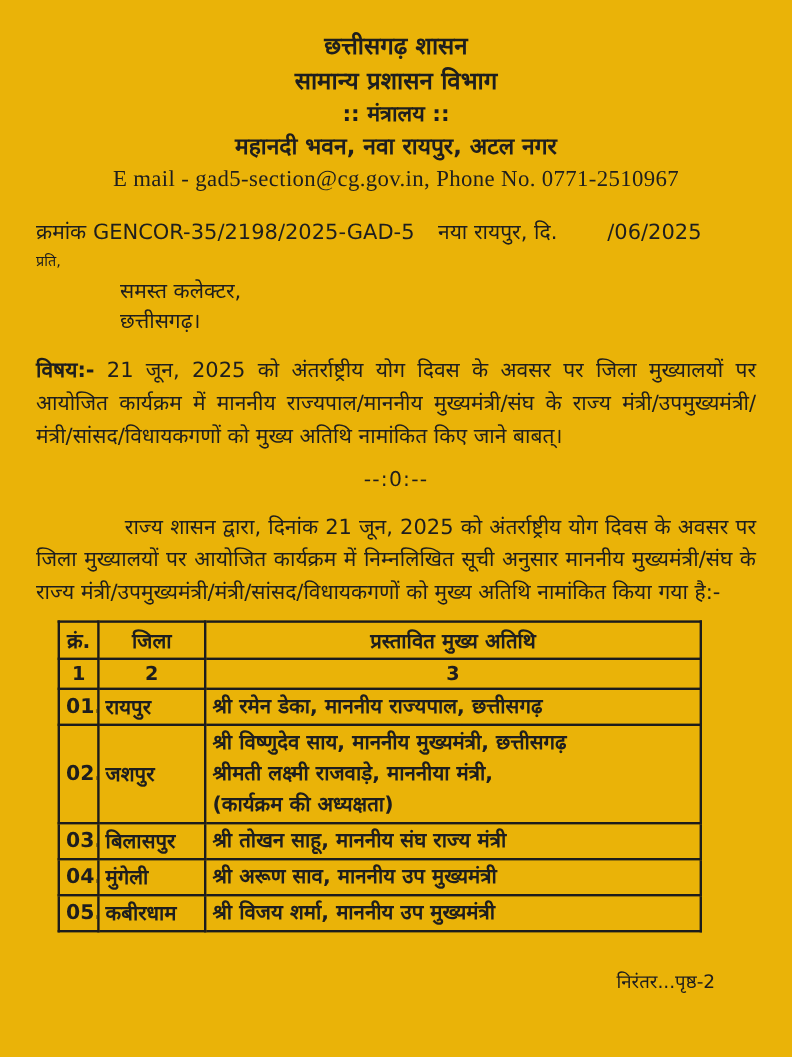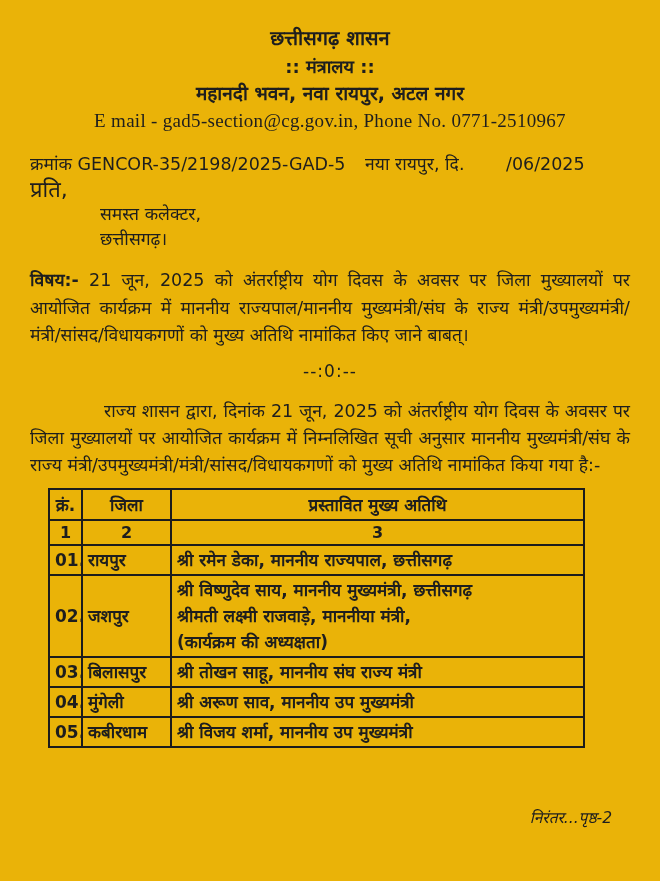--- a/index.html
+++ b/index.html
@@ -21,21 +21,21 @@
   .h3 { font-size:18px; font-weight:bold; line-height:27px; }
   .h4 { font-size:19px; font-weight:bold; line-height:27px; }
   .h5 { font-size:19px; font-weight:normal; line-height:27px;
         font-family:"Liberation Serif","DejaVu Serif",serif; letter-spacing:0.3px;text-align:center; }
   
   .ref-line { margin-top:17px; font-size:17.5px; white-space:nowrap; }
   .ref-no    { display:inline-block; }
   .ref-place { display:inline-block; margin-left:14px; }
   .ref-date  { display:inline-block; margin-left:36px; }
   
-  .addr-to    { font-size:22px; line-height:25px; }
+  .addr-to    { font-size:12px; line-height:25px; }
   .addr-line  { font-size:17.5px; line-height:25px; margin-left:70px; }
   .addr-block { margin-top:2px; }
   
   .subject {
     margin-top:15px; font-size:17.5px; line-height:27.5px;
     text-align:justify; text-justify:inter-word;
   }
   .subject-label { font-weight:bold; }
   
   .separator { text-align:center; font-size:17px; margin-top:11px; letter-spacing:1px; }
@@ -60,32 +60,32 @@
   .col-sno { width:33px; }
   .col-district { width:89px; }
   .col-guest { width:auto; }
   .guest-table th { text-align:center; padding:3px 4px; }
   .guest-table .num-row td { text-align:center; font-weight:bold; font-size:16px; padding:2px 4px; }
   .cell-sno { text-align:right; padding-left:3px; }
   .cell-guest { text-align:left; }
   .guest-line { line-height:26px; }
   
   .doc-footer {
-    position:absolute; right:48px; top:806px;
+    position:absolute; right:64px; top:806px;
     font-size:15.5px;
-    font-style:italic;
   }
 </style>
 </head>
 <body>
 
 <div class="page">
 
   <div class="doc-header">
     <div class="h1">छत्तीसगढ़ शासन</div>
+    <div class="h2">सामान्य प्रशासन विभाग</div>
     <div class="h3">:: मंत्रालय ::</div>
     <div class="h4">महानदी भवन, नवा रायपुर, अटल नगर</div>
     <div class="h5">E mail - gad5-section@cg.gov.in, Phone No. 0771-2510967</div>
   </div>
 
   <div class="ref-line">
     <span class="ref-no">क्रमांक GENCOR-35/2198/2025-GAD-5</span>
     <span class="ref-place">नया रायपुर, दि.</span>
     <span class="ref-date">/06/2025</span>
   </div>

